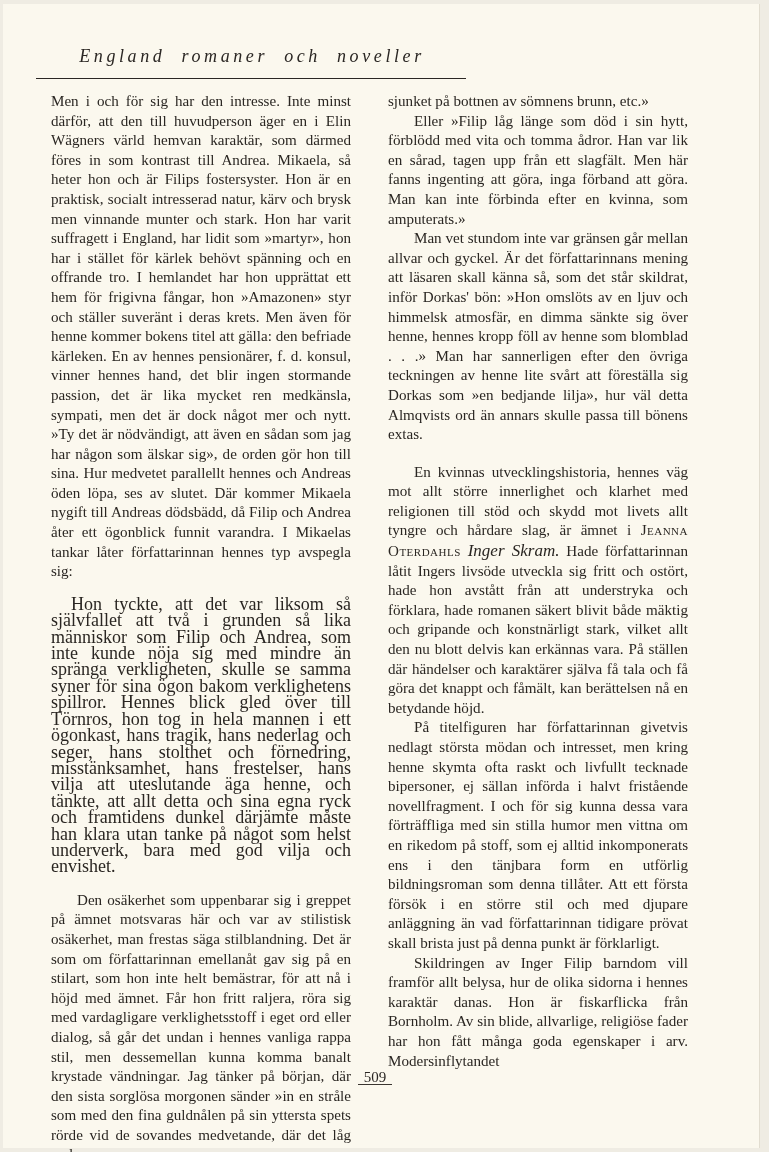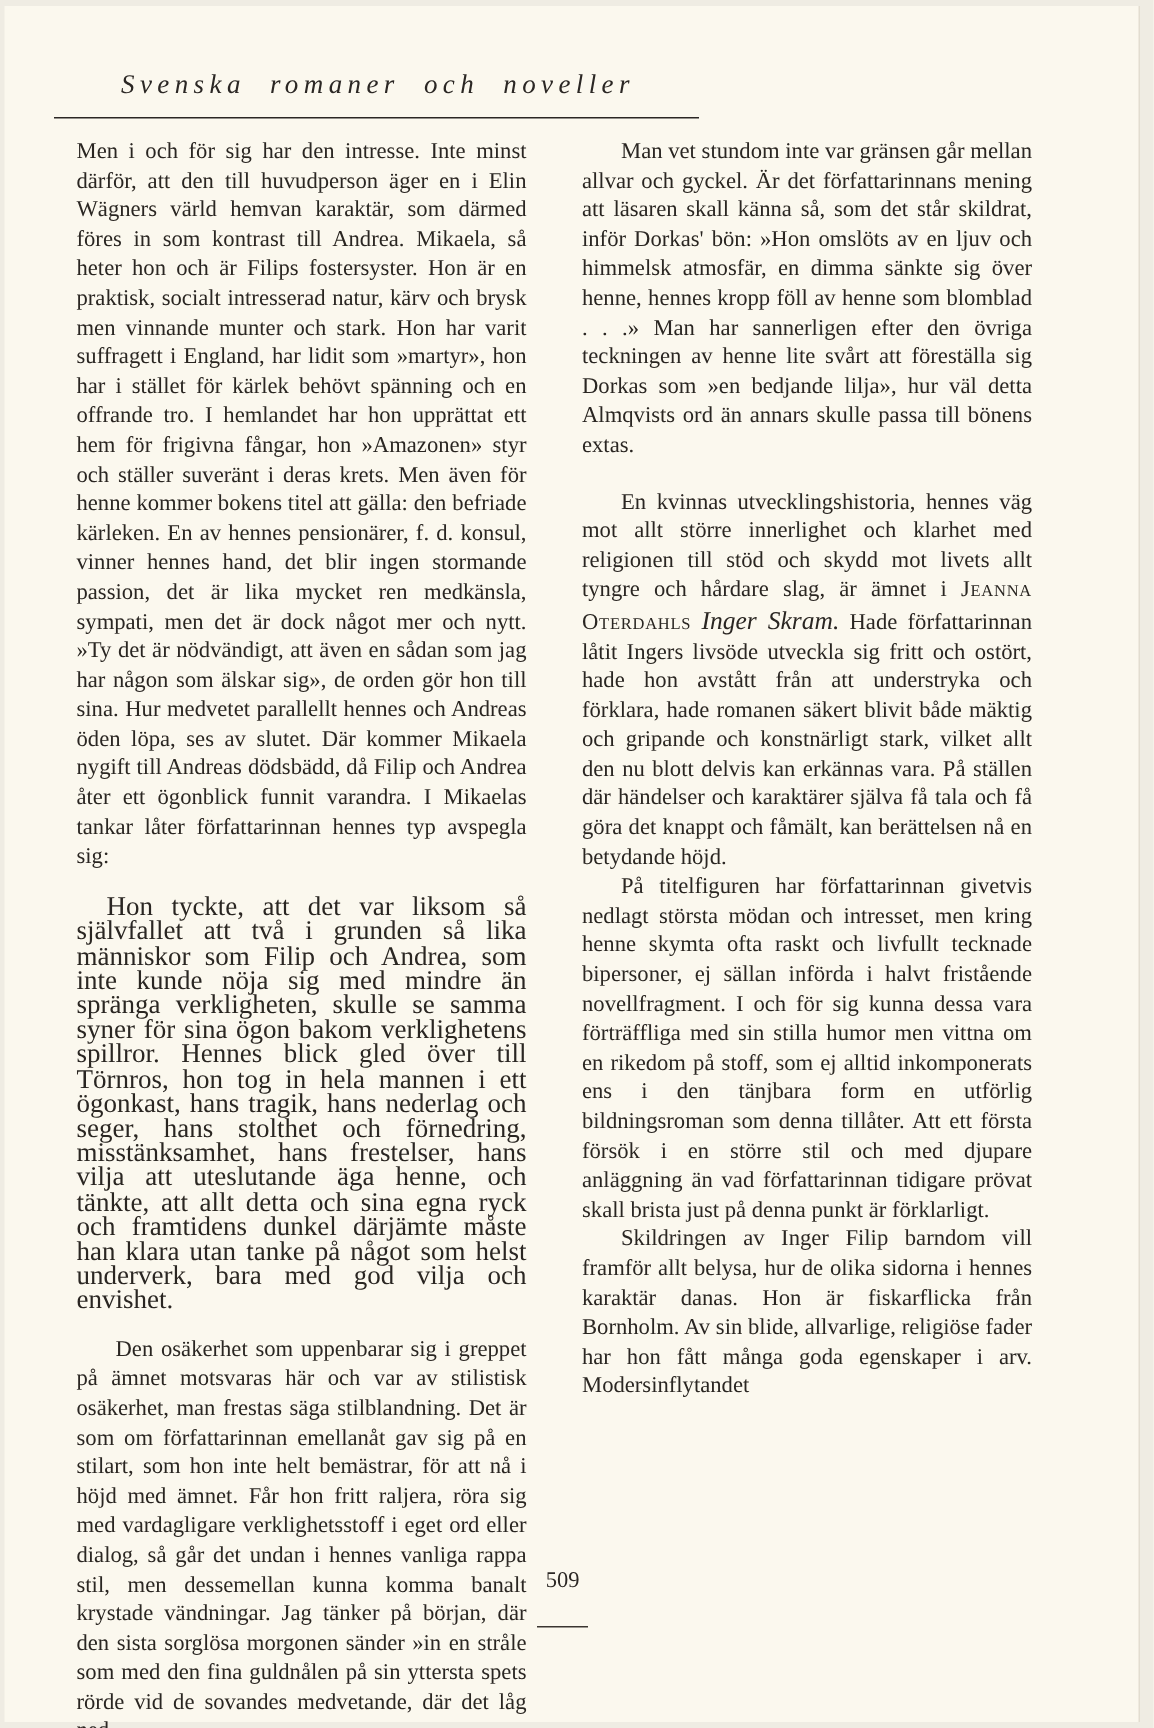--- a/index.html
+++ b/index.html
@@ -35,38 +35,40 @@
       font-size: 18px; line-height: 16.4px; margin: 14px 0 16px 0 !important;
       text-indent: 20px;
     }
     .gap { margin-top: 18px !important; }
     .sc { font-variant: small-caps; letter-spacing: 0.5px; }
     .it { font-style: italic; font-size: 17px; }
     .folio-rule {
       position: absolute; left: 355px; top: 1080px; width: 34px; border-top: 1px solid #3a3530;
     }
     .folio {
-      position: absolute; left: 352px; top: 1042px; width: 40px; text-align: center;
+      position: absolute; left: 352px; top: 1065px; width: 40px; text-align: center;
       font-size: 15px; color: #2b2724;
     }
   </style>
 </head>
 <body>
 
 <div class="page">
-  <div class="running-head">Svenska romaner och noveller</div>
+  <div class="running-head">England romaner och noveller</div>
   <div class="head-rule"></div>
 
   <div class="col col-left">
     <p>Men i och för sig har den intresse. Inte minst därför, att den till huvudperson äger en i Elin Wägners värld hemvan karaktär, som därmed föres in som kontrast till Andrea. Mikaela, så heter hon och är Filips fostersyster. Hon är en praktisk, socialt intresserad natur, kärv och brysk men vinnande munter och stark. Hon har varit suffragett i England, har lidit som »martyr», hon har i stället för kärlek behövt spänning och en offrande tro. I hemlandet har hon upprättat ett hem för frigivna fångar, hon »Amazonen» styr och ställer suveränt i deras krets. Men även för henne kommer bokens titel att gälla: den befriade kärleken. En av hennes pensionärer, f. d. konsul, vinner hennes hand, det blir ingen stormande passion, det är lika mycket ren medkänsla, sympati, men det är dock något mer och nytt. »Ty det är nödvändigt, att även en sådan som jag har någon som älskar sig», de orden gör hon till sina. Hur medvetet parallellt hennes och Andreas öden löpa, ses av slutet. Där kommer Mikaela nygift till Andreas dödsbädd, då Filip och Andrea åter ett ögonblick funnit varandra. I Mikaelas tankar låter författarinnan hennes typ avspegla sig:</p>
     <p class="quote">Hon tyckte, att det var liksom så självfallet att två i grunden så lika människor som Filip och Andrea, som inte kunde nöja sig med mindre än spränga verkligheten, skulle se samma syner för sina ögon bakom verklighetens spillror. Hennes blick gled över till Törnros, hon tog in hela mannen i ett ögonkast, hans tragik, hans nederlag och seger, hans stolthet och förnedring, misstänksamhet, hans frestelser, hans vilja att uteslutande äga henne, och tänkte, att allt detta och sina egna ryck och framtidens dunkel därjämte måste han klara utan tanke på något som helst underverk, bara med god vilja och envishet.</p>
     <p class="indent">Den osäkerhet som uppenbarar sig i greppet på ämnet motsvaras här och var av stilistisk osäkerhet, man frestas säga stilblandning. Det är som om författarinnan emellanåt gav sig på en stilart, som hon inte helt bemästrar, för att nå i höjd med ämnet. Får hon fritt raljera, röra sig med vardagligare verklighetsstoff i eget ord eller dialog, så går det undan i hennes vanliga rappa stil, men dessemellan kunna komma banalt krystade vändningar. Jag tänker på början, där den sista sorglösa morgonen sänder »in en stråle som med den fina guldnålen på sin yttersta spets rörde vid de sovandes medvetande, där det låg ned-</p>
   </div>
 
   <div class="col col-right">
+    <p>sjunket på bottnen av sömnens brunn, etc.»</p>
+    <p class="indent">Eller »Filip låg länge som död i sin hytt, förblödd med vita och tomma ådror. Han var lik en sårad, tagen upp från ett slagfält. Men här fanns ingenting att göra, inga förband att göra. Man kan inte förbinda efter en kvinna, som amputerats.»</p>
     <p class="indent">Man vet stundom inte var gränsen går mellan allvar och gyckel. Är det författarinnans mening att läsaren skall känna så, som det står skildrat, inför Dorkas' bön: »Hon omslöts av en ljuv och himmelsk atmosfär, en dimma sänkte sig över henne, hennes kropp föll av henne som blomblad . . .» Man har sannerligen efter den övriga teckningen av henne lite svårt att föreställa sig Dorkas som »en bedjande lilja», hur väl detta Almqvists ord än annars skulle passa till bönens extas.</p>
     <p class="indent gap"><span>En kvinnas utvecklingshistoria, hennes väg mot allt större innerlighet och klarhet med religionen till stöd och skydd mot livets allt tyngre och hårdare slag, är ämnet i </span><span class="sc">Jeanna Oterdahls</span> <span class="it">Inger Skram.</span><span> Hade författarinnan låtit Ingers livsöde utveckla sig fritt och ostört, hade hon avstått från att understryka och förklara, hade romanen säkert blivit både mäktig och gripande och konstnärligt stark, vilket allt den nu blott delvis kan erkännas vara. På ställen där händelser och karaktärer själva få tala och få göra det knappt och fåmält, kan berättelsen nå en betydande höjd.</span></p>
     <p class="indent">På titelfiguren har författarinnan givetvis nedlagt största mödan och intresset, men kring henne skymta ofta raskt och livfullt tecknade bipersoner, ej sällan införda i halvt fristående novellfragment. I och för sig kunna dessa vara förträffliga med sin stilla humor men vittna om en rikedom på stoff, som ej alltid inkomponerats ens i den tänjbara form en utförlig bildningsroman som denna tillåter. Att ett första försök i en större stil och med djupare anläggning än vad författarinnan tidigare prövat skall brista just på denna punkt är förklarligt.</p>
     <p class="indent">Skildringen av Inger Filip barndom vill framför allt belysa, hur de olika sidorna i hennes karaktär danas. Hon är fiskarflicka från Bornholm. Av sin blide, allvarlige, religiöse fader har hon fått många goda egenskaper i arv. Modersinflytandet</p>
   </div>
 
   <div class="folio-rule"></div>
   <div class="folio">509</div>
 </div>
 

